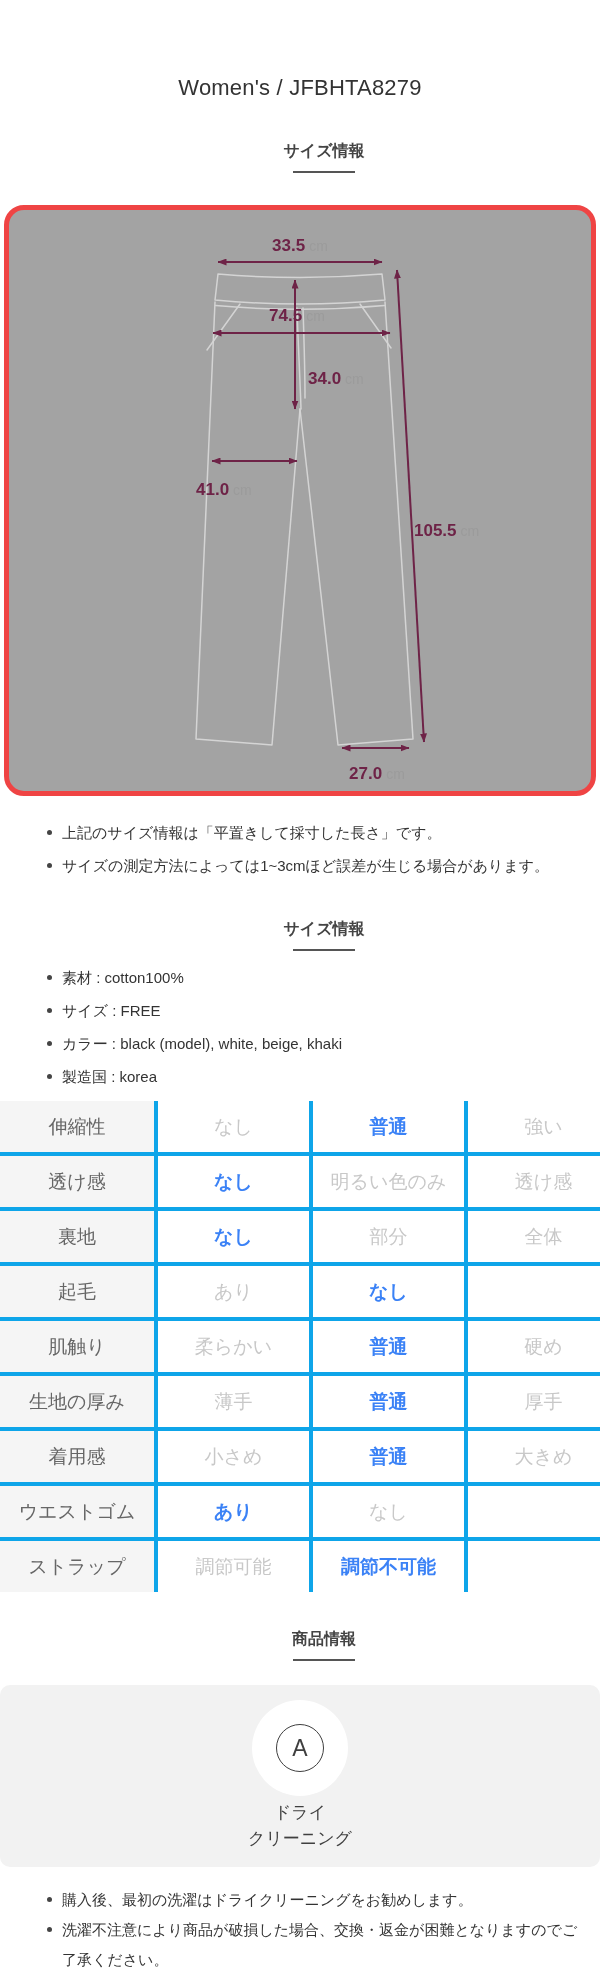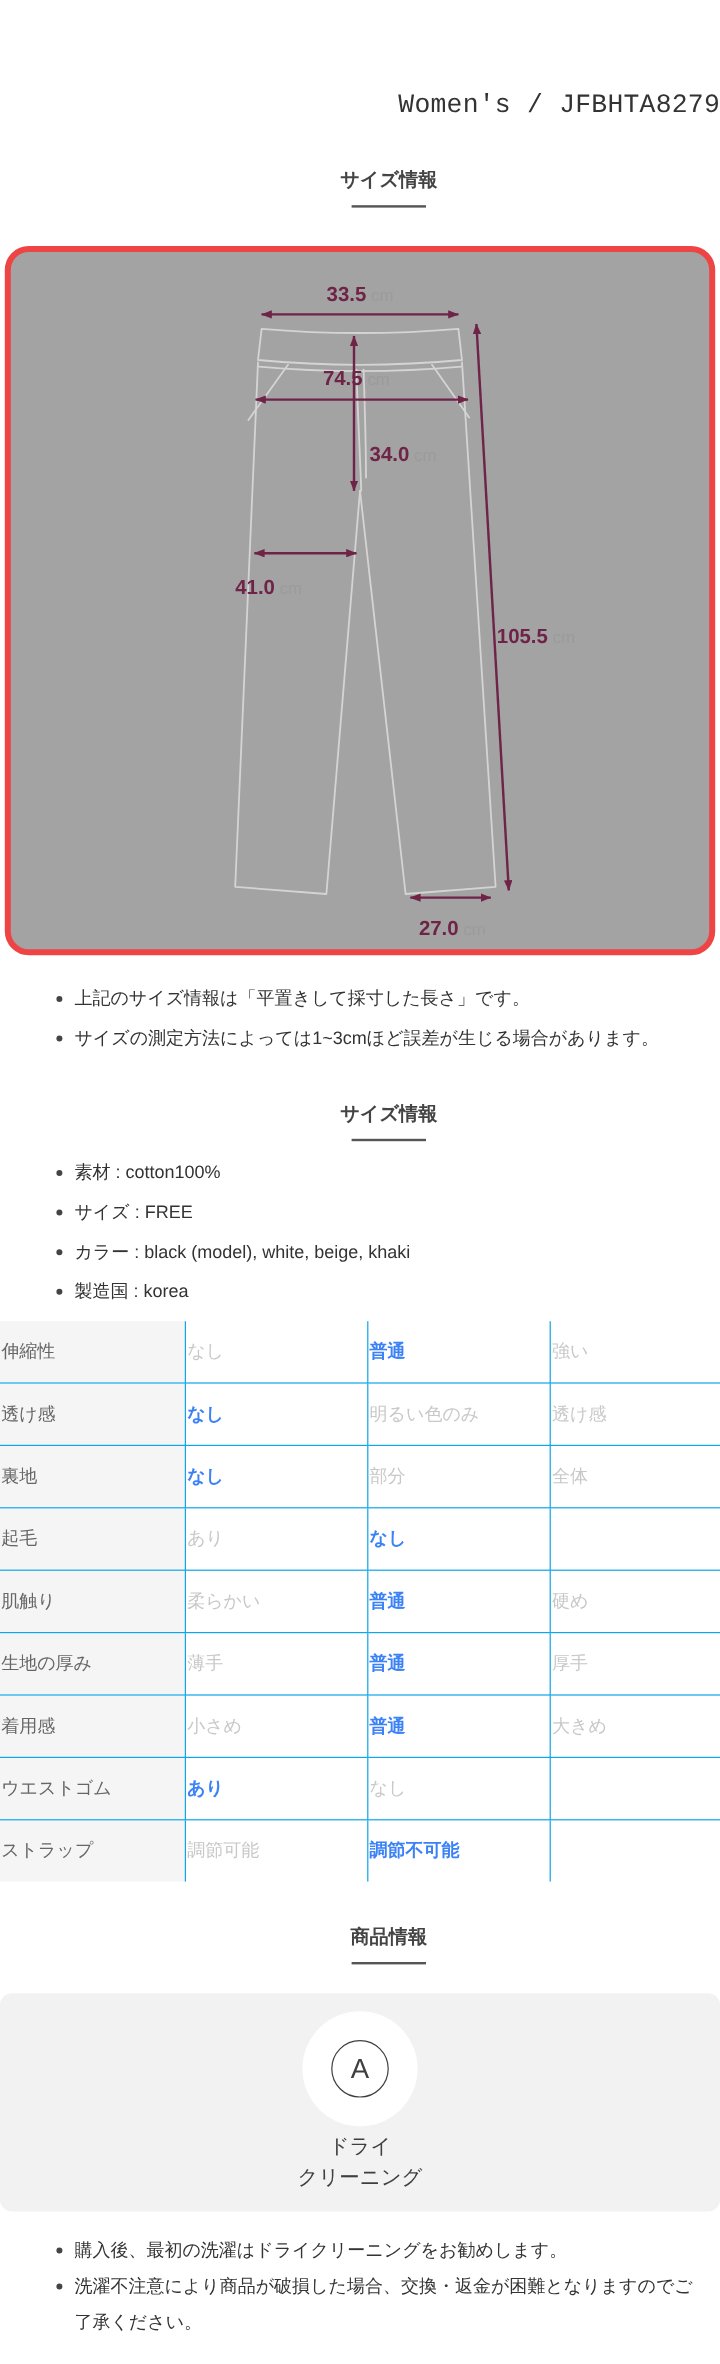--- a/index.html
+++ b/index.html
@@ -1,22 +1,22 @@
 <!DOCTYPE html>
 <html><head>
 <meta charset="utf-8">
 <style>
   html,body{margin:0;padding:0;}
   body{
     width:600px;height:1970px;background:#ffffff;overflow:hidden;
     font-family:"Liberation Sans","DejaVu Sans",sans-serif;color:#333;
   }
   .page-title{
-    margin-top:72px;text-align:right;font-size:22px;line-height:32px;
-    color:#333;font-weight:400;letter-spacing:.2px;font-family:Liberation Mono, monospace;
+    margin-top:72px;text-align:center;font-size:22px;line-height:32px;
+    color:#333;font-weight:400;letter-spacing:.2px;
   }
   .section-header{margin-top:36px;text-align:center;padding-left:48px;}
   .section-header .txt{font-size:16px;font-weight:700;color:#444;line-height:22px;display:block;}
   .section-header .bar{width:62px;height:2px;background:#555;margin:9px auto 0;}
   .diagram-panel{
     width:582px;height:581px;margin:32px auto 0;
     border:5px solid #ef4444;border-radius:20px;overflow:hidden;background:#a3a3a3;
   }
   .diagram-panel svg{display:block;}
   ul.bullets{list-style:none;margin:20px 0 0;padding:0 20px 0 62px;font-size:15px;color:#333;}
@@ -25,22 +25,22 @@
     content:"";position:absolute;left:-15px;top:14px;width:5px;height:5px;border-radius:50%;background:#444;
   }
   ul.bullets.specs{margin-top:10px;}
   ul.bullets.care{margin-top:18px;}
   ul.bullets.care li{line-height:30px;}
   ul.bullets.care li::before{top:12px;}
   table.attrs{
     width:600px;margin-top:8px;border-collapse:collapse;border-style:hidden;table-layout:fixed;
   }
   table.attrs td{
-    height:49px;text-align:left;vertical-align:middle;font-size:15px;
-    border:1px solid #0ea5e9;overflow:hidden;white-space:nowrap;
+    height:49px;text-align:center;vertical-align:middle;font-size:19px;
+    border:4px solid #0ea5e9;overflow:hidden;white-space:nowrap;
   }
   table.attrs td.label{background:#f5f5f5;color:#666;width:152px;}
   table.attrs td.opt{color:#c8c8c8;width:149px;}
   table.attrs td.opt.sel{color:#3b82f6;font-weight:700;}
   .care-box{
     margin-top:24px;height:182px;background:#f2f2f2;border-radius:10px;
     display:flex;flex-direction:column;align-items:center;justify-content:center;
   }
   .circle-white{
     width:96px;height:96px;background:#fff;border-radius:50%;

